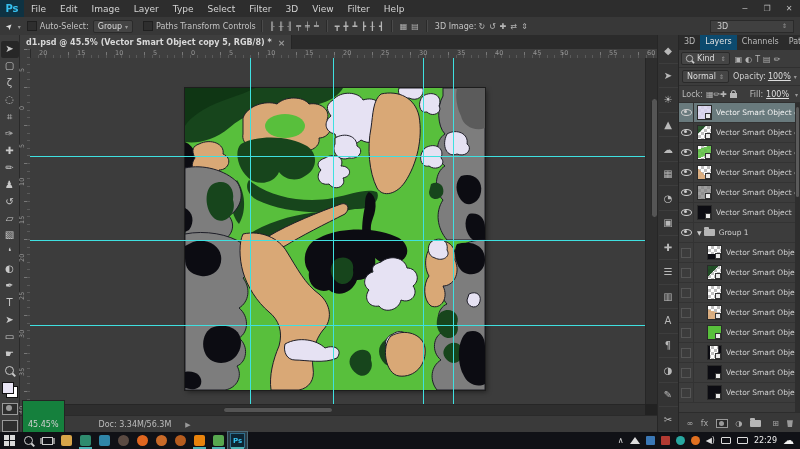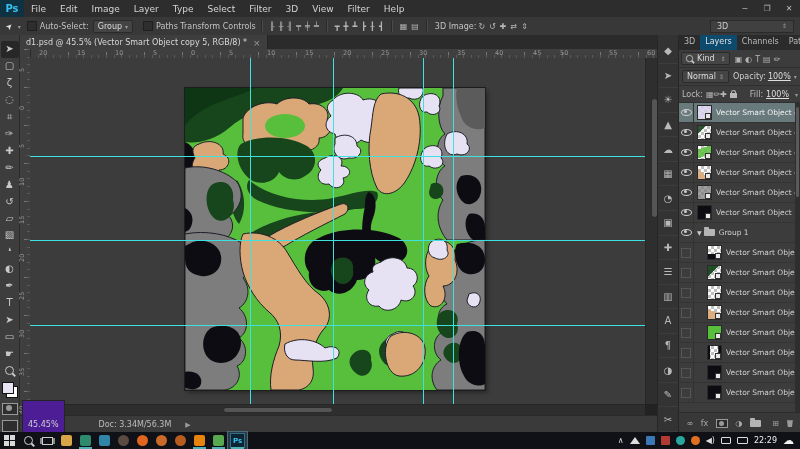--- a/index.html
+++ b/index.html
@@ -20,21 +20,21 @@
   .ob-sep{width:1px;height:12px;background:#2a2a2a;border-right:1px solid #4a4a4a;margin:0 5px;}
   .ob-icon{color:#b5b5b5;font-size:8px;padding:0 2px;}
   .checkbox{display:inline-block;width:8px;height:8px;border:1px solid #1f1f1f;background:#2e2e2e;margin:0 3px 0 6px;vertical-align:-1px;}
   .dropdown{display:inline-block;background:#444;border:1px solid #2a2a2a;border-radius:2px;
             padding:1px 4px;margin:0 4px;color:#ddd;}
   .dd-arrow{font-size:6px;color:#999;margin-left:3px;}
   #move-opt-icon{transform:rotate(-45deg);display:inline-block;margin:0 2px 0 6px;color:#ddd;}
   #workspace-box{margin-left:auto;margin-right:6px;background:#404040;border:1px solid #2a2a2a;
                  padding:1px 6px;min-width:70px;display:flex;justify-content:space-between;color:#ccc;}
   
-  #tabbar{position:absolute;left:20px;top:35px;width:637px;height:14px;background:#2b2b2b;display:flex;}
+  #tabbar{position:absolute;left:20px;top:35px;width:637px;height:14px;background:#2b2b2b;display:flex;font-weight:bold;}
   #doctab{background:#3e3e3e;border-right:1px solid #252525;padding:1px 6px 0 6px;font-size:8px;
           color:#d8d8d8;display:flex;align-items:center;gap:6px;}
   #doctab .close{color:#9a9a9a;font-size:9px;}
   
   #toolbar{position:absolute;left:0;top:35px;width:20px;height:397px;background:#3d3d3d;
            border-right:1px solid #2a2a2a;display:flex;flex-direction:column;align-items:center;padding-top:6px;box-sizing:border-box;}
   .tool{width:18px;height:17px;display:flex;align-items:center;justify-content:center;
         color:#c8c8c8;font-size:10px;line-height:1;}
   .tool.selected{background:#272727;border-radius:2px;}
   #fgbg{position:relative;width:16px;height:16px;margin-top:3px;}
@@ -62,21 +62,21 @@
   .guide{position:absolute;pointer-events:none;}
   .guide.v{top:0;width:1px;height:346px;}
   .guide.h{left:0;height:1px;width:615px;}
   #vscroll{position:absolute;left:645px;top:58px;width:12px;height:346px;background:#2e2e2e;border-left:1px solid #262626;}
   #vscroll .thumb{position:absolute;left:2px;top:40px;width:7px;height:120px;background:#555;border-radius:4px;}
   #hscroll{position:absolute;left:30px;top:404px;width:615px;height:11px;background:#2e2e2e;border-top:1px solid #262626;}
   #hscroll .thumb{position:absolute;top:2px;left:190px;width:110px;height:6px;background:#555;border-radius:3px;}
   
   #statusbar{position:absolute;left:20px;top:415px;width:637px;height:17px;background:#3a3a3a;
              border-top:1px solid #2a2a2a;display:flex;align-items:center;font-size:8px;color:#bdbdbd;}
-  #zoombox{background:#4c1d95;border:1px solid #242424;padding:19px 5px;margin-left:2px;color:#cfcfcf;text-align:right;}
+  #zoombox{background:#15803d;border:1px solid #242424;padding:19px 5px;margin-left:2px;color:#cfcfcf;text-align:right;}
   #docinfo{margin-left:34px;}
   #statarrow{margin-left:14px;color:#9a9a9a;font-size:7px;}
   
   #dockstrip{position:absolute;left:657px;top:35px;width:21px;height:397px;background:#333;
              border-left:1px solid #262626;display:flex;flex-direction:column;align-items:center;padding-top:4px;box-sizing:border-box;}
   .dock-ic{width:19px;height:24px;display:flex;align-items:center;justify-content:center;color:#b9b9b9;font-size:10px;border-bottom:1px solid #3d3d3d;}
   
   #rpanel{position:absolute;left:678px;top:35px;width:122px;height:397px;background:#3c3c3c;border-left:1px solid #262626;box-sizing:border-box;}
   #ptabs{position:absolute;left:0;top:0;width:122px;height:15px;background:#2b2b2b;display:flex;font-size:8px;}
   .ptab{padding:2px 5px 0 5px;color:#b9b9b9;}

